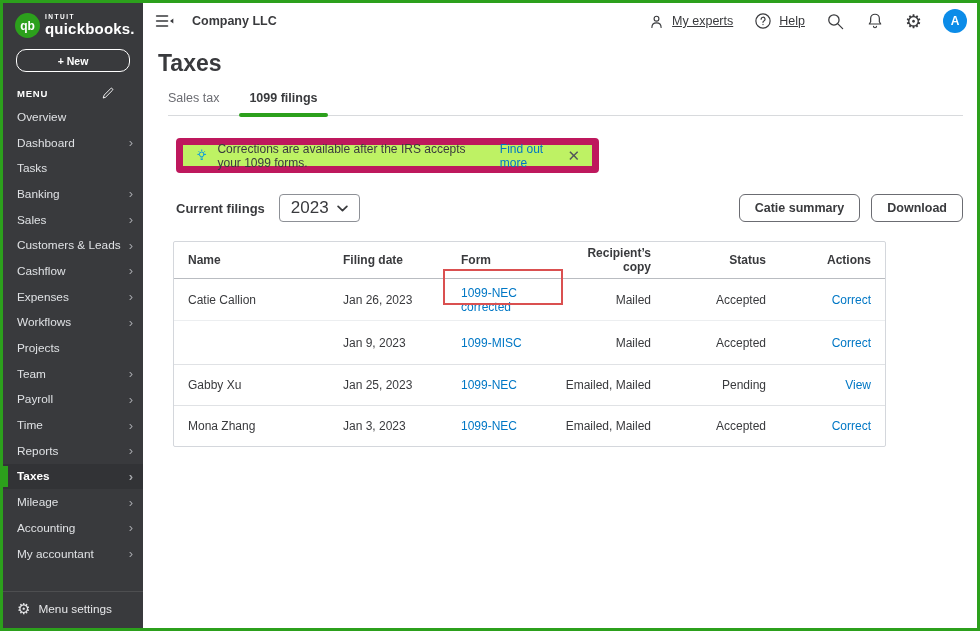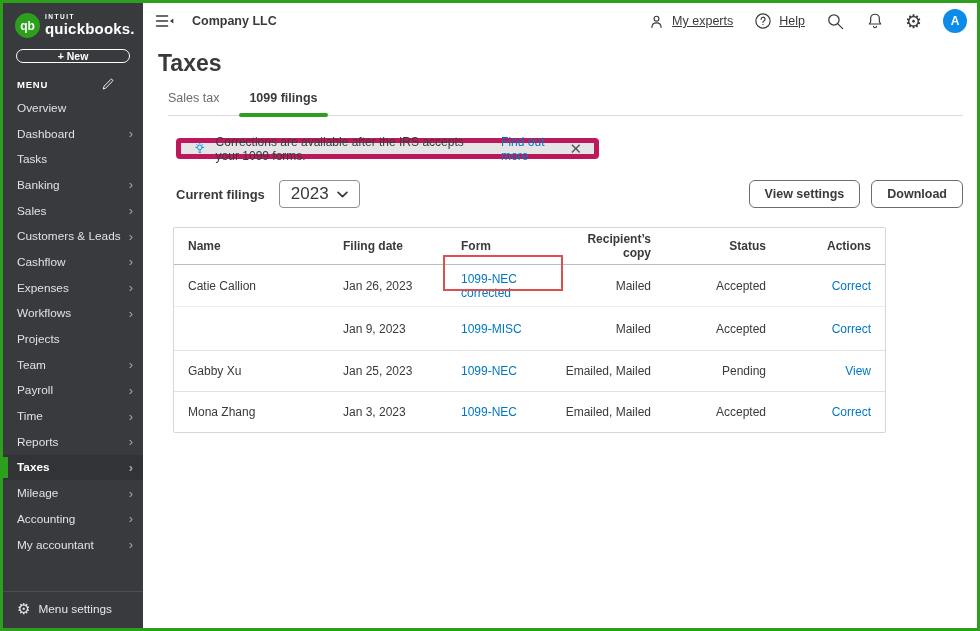--- a/index.html
+++ b/index.html
@@ -7,21 +7,21 @@
   body { font-family:"Liberation Sans", sans-serif; background:#fff; }
   .screen { width:980px; height:631px; border:3px solid #2ca01c; display:flex; overflow:hidden; background:#fff; }
 
   
   .sidebar { width:140px; background:#393a3d; color:#e5e6e8; display:flex; flex-direction:column; flex-shrink:0; }
   .logo-row { display:flex; align-items:center; gap:5px; padding:10px 0 0 12px; }
   .logo-mark { width:25px; height:25px; border-radius:50%; background:#2ca01c; color:#fff; font-weight:bold; font-size:12px; display:flex; align-items:center; justify-content:center; }
   .logo-text { line-height:1; }
   .logo-sub { font-size:6.5px; letter-spacing:1.5px; color:#fff; font-weight:bold; display:block; margin-bottom:1px; }
   .logo-main { font-size:15px; font-weight:bold; color:#fff; letter-spacing:0.2px; }
-  .new-btn { margin:11px 13px 0 13px; height:14px; border:1.5px solid #fff; border-radius:10px; background:transparent; color:#fff; font-size:10.5px; font-weight:bold; font-family:inherit; cursor:pointer; }
+  .new-btn { margin:11px 13px 0 13px; height:23px; border:1.5px solid #fff; border-radius:10px; background:transparent; color:#fff; font-size:10.5px; font-weight:bold; font-family:inherit; cursor:pointer; }
   .menu-row { display:flex; align-items:center; justify-content:space-between; padding:14px 28px 4px 14px; }
   .menu-label { font-size:9.5px; font-weight:bold; letter-spacing:0.8px; color:#fff; }
   .nav { flex:1 1 auto; overflow:hidden; }
   .nav-item { position:relative; display:flex; align-items:center; justify-content:space-between; height:25.7px; padding:0 10px 0 14px; font-size:11.8px; color:#dfe1e4; cursor:pointer; }
   .nav-item .chev { color:#a4a6aa; font-size:13px; line-height:1; }
   .nav-item.active { font-weight:bold; color:#fff; background:#323336; }
   .nav-item.active::before { content:""; position:absolute; left:0; top:2px; bottom:2px; width:5px; background:#2ca01c; }
   .side-footer { display:flex; align-items:center; gap:8px; padding:9px 14px 12px 14px; border-top:1px solid rgba(255,255,255,0.10); font-size:11.8px; color:#e5e6e8; cursor:pointer; }
   .gear-glyph { font-size:15px; line-height:1; color:#e5e6e8; }
 
@@ -34,21 +34,21 @@
   .tb-item { display:flex; align-items:center; gap:7px; font-size:12.5px; color:#393a3d; cursor:pointer;text-decoration:underline; }
   .avatar { width:24px; height:24px; border-radius:50%; background:#0c8ce8; color:#fff; font-size:12px; font-weight:bold; display:flex; align-items:center; justify-content:center; cursor:pointer; }
   svg.icn { stroke:#393a3d; fill:none; stroke-width:1.6; stroke-linecap:round; stroke-linejoin:round; }
 
   .page-title { font-size:23px; font-weight:bold; color:#393a3d; margin:11px 0 0 15px; }
   .tabs { display:flex; gap:30px; margin:14px 14px 0 25px; border-bottom:1px solid #d8dadd; }
   .tab { position:relative; font-size:12.5px; color:#6b6c72; padding-bottom:10px; cursor:pointer; }
   .tab.active { color:#393a3d; font-weight:bold; }
   .tab.active::after { content:""; position:absolute; left:-10px; right:-10px; bottom:-2px; height:4px; border-radius:3px; background:#2ca01c; }
 
-  .banner { width:423px; margin:22px 0 0 33px; height:21px; display:flex; align-items:center; gap:9px; padding:0 12px; border:5px solid #be185d; border-radius:4px; background:#e5e5e5; }
+  .banner { width:423px; margin:22px 0 0 33px; height:35px; display:flex; align-items:center; gap:9px; padding:0 12px; border:7px solid #be185d; border-radius:4px; background:#bef264; }
   .banner-text { font-size:12px; color:#393a3d; }
   .banner-link { font-size:12px; color:#0077c5; text-decoration:none; margin-left:3px; cursor:pointer; }
   .banner-close { margin-left:auto; font-size:15px; color:#53565c; cursor:pointer; line-height:1; }
 
   .filings-row { display:flex; align-items:center; margin:21px 14px 0 33px; }
   .filings-label { font-size:13px; font-weight:bold; color:#393a3d; }
   .year-select { display:flex; align-items:center; gap:8px; margin-left:14px; border:1px solid #8d9096; border-radius:4px; height:28px; padding:0 11px; font-size:17px; color:#393a3d; cursor:pointer; background:#fff; }
   .btn { border:1px solid #6b6c72; border-radius:6px; background:#fff; height:28px; padding:0 15px; font-size:12.5px; font-weight:bold; color:#393a3d; font-family:inherit; cursor:pointer; }
   .btn + .btn { margin-left:11px; }
   .spacer { flex:1 1 auto; }
@@ -233,21 +233,21 @@
 
     <div class="filings-row">
       <span class="filings-label">Current filings</span>
       <span class="year-select">
         <span>2023</span>
         <svg width="11" height="7" viewBox="0 0 12 8" style="stroke:#393a3d; fill:none; stroke-width:2; stroke-linecap:round; stroke-linejoin:round;">
           <polyline points="1,1.5 6,6.5 11,1.5"></polyline>
         </svg>
       </span>
       <span class="spacer"></span>
-      <button class="btn">View settings</button>
+      <button class="btn">Catie summary</button>
       <button class="btn">Download</button>
     </div>
 
     <div class="table">
       <div class="trow thead">
         <span>Name</span>
         <span>Filing date</span>
         <span>Form</span>
         <span class="cell-r">Recipient’s copy</span>
         <span class="cell-r">Status</span>

